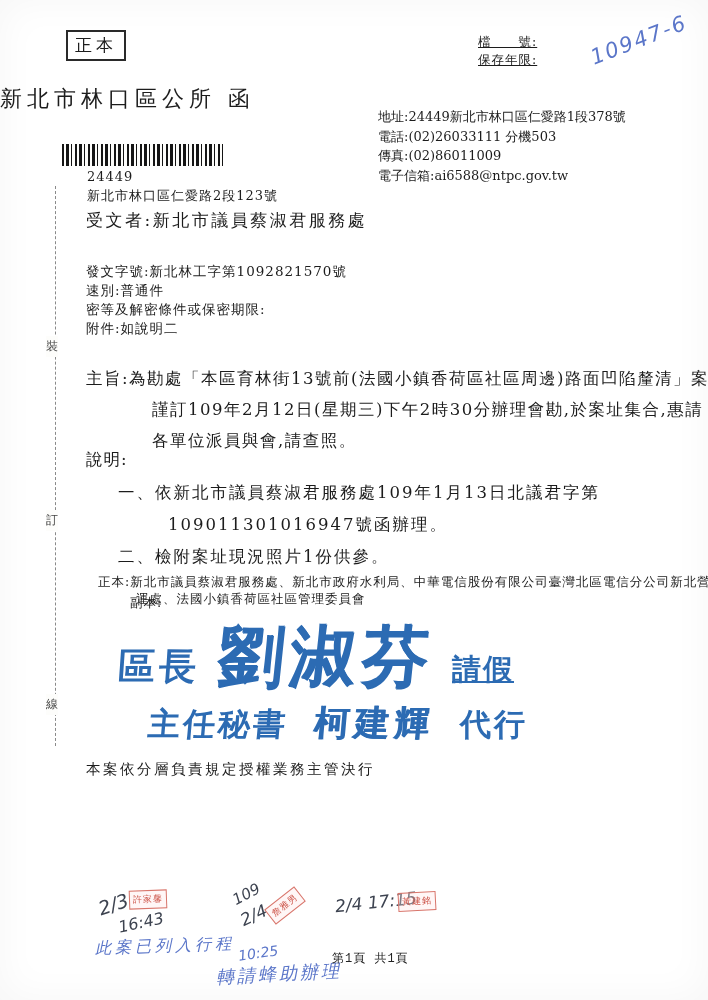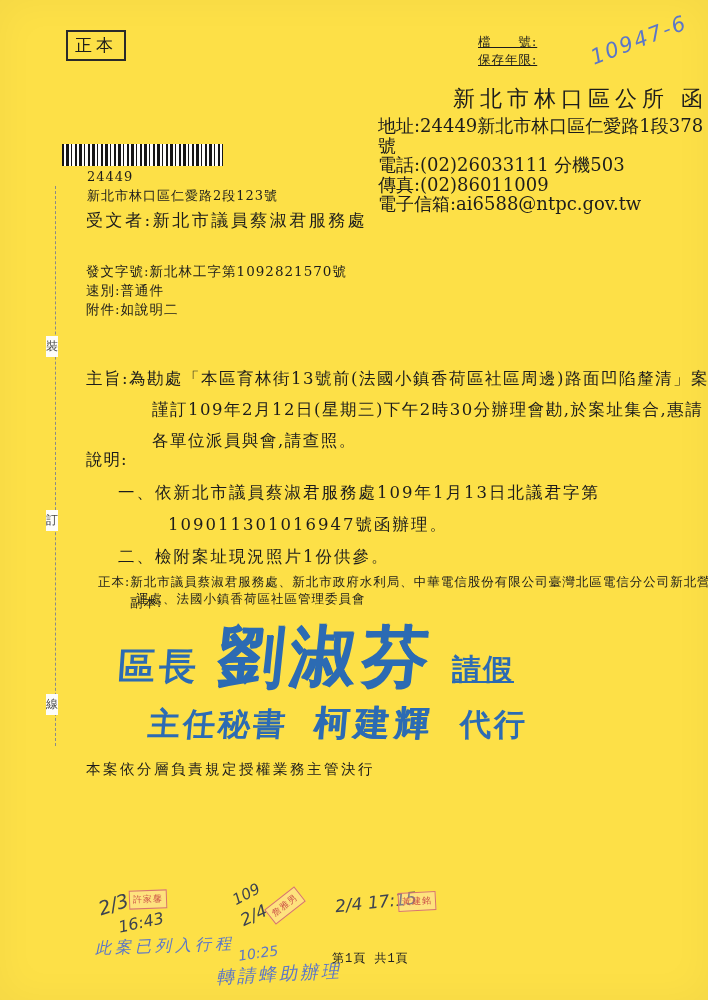--- a/index.html
+++ b/index.html
@@ -1,32 +1,32 @@
 <!DOCTYPE html>
 <html><head>
 <meta charset="utf-8">
 <style>
   html,body{margin:0;padding:0;background:#e8e8e8;}
   .page{
     position:relative;width:708px;height:1000px;margin:0 auto;
-    background:#fde047;overflow:hidden;
+    background:#ffffff;overflow:hidden;
     font-family:"DejaVu Serif","Liberation Serif",serif;
     color:#1c1c1c;
     box-shadow:inset 0 0 40px rgba(0,0,0,0.04);
     border-right:1px solid #cfcfcf;
   }
   .abs{position:absolute;}
   
   .copy-box{left:66px;top:30px;width:56px;height:27px;border:2px solid #2a2a2a;
     display:flex;align-items:center;justify-content:center;font-size:17px;letter-spacing:4px;}
   .fileno{left:478px;top:33px;font-size:12.5px;line-height:18px;letter-spacing:1px;text-decoration:underline;}
   .hand-fileno{left:588px;top:28px;font-size:21px;color:#5b76c9;
     transform:rotate(-21deg);font-style:italic;letter-spacing:2px;font-family:"DejaVu Sans","Liberation Sans",sans-serif;}
-  .title{left:0;top:84px;width:708px;text-align:right;font-size:22px;letter-spacing:5px;}
-  .contact{left:378px;top:116px;font-size:18px;line-height:19.5px;}
+  .title{left:0;top:84px;width:708px;text-align:left;font-size:22px;letter-spacing:5px;}
+  .contact{left:378px;top:107px;font-size:13px;line-height:19.5px;}
   
   .barcode{left:62px;top:144px;width:161px;height:22px;
     background:repeating-linear-gradient(90deg,#151515 0 2px,#fdfdfb 2px 4px,#151515 4px 7px,#fdfdfb 7px 9px,#151515 9px 10px,#fdfdfb 10px 13px);}
   .zip{left:87px;top:169px;font-size:13px;letter-spacing:1px;text-align:right;}
   .r-addr{left:87px;top:187px;font-size:13px;letter-spacing:1px;}
   .recipient{left:86px;top:209px;font-size:17px;letter-spacing:2.5px;}
   
   .meta{left:86px;top:262px;font-size:13.5px;line-height:19px;letter-spacing:1px;}
   
   .subject{left:86px;top:363px;width:568px;font-size:16.5px;line-height:31px;
@@ -97,20 +97,21 @@
   </div>
 
   <div class="abs barcode"></div>
   <div class="abs zip">24449</div>
   <div class="abs r-addr">新北市林口區仁愛路2段123號</div>
   <div class="abs recipient">受文者:新北市議員蔡淑君服務處</div>
 
   <div class="abs meta">
     <div>發文字號:新北林工字第1092821570號</div>
     <div>速別:普通件</div>
+    <div>密等及解密條件或保密期限:</div>
     <div>附件:如說明二</div>
   </div>
 
   <p class="abs subject"><span>主旨:</span><span>為勘處「本區育林街13號前(法國小鎮香荷區社區周邊)路面凹陷釐清」案,謹訂109年2月12日(星期三)下午2時30分辦理會勘,於案址集合,惠請各單位派員與會,請查照。</span></p>
 
   <div class="abs desc-label">說明:</div>
   <p class="abs item item1">一、依新北市議員蔡淑君服務處109年1月13日北議君字第109011301016947號函辦理。</p>
   <p class="abs item item2">二、檢附案址現況照片1份供參。</p>
 
   <p class="abs dist"><span>正本:</span><span>新北市議員蔡淑君服務處、新北市政府水利局、中華電信股份有限公司臺灣北區電信分公司新北營運處、法國小鎮香荷區社區管理委員會</span></p>

